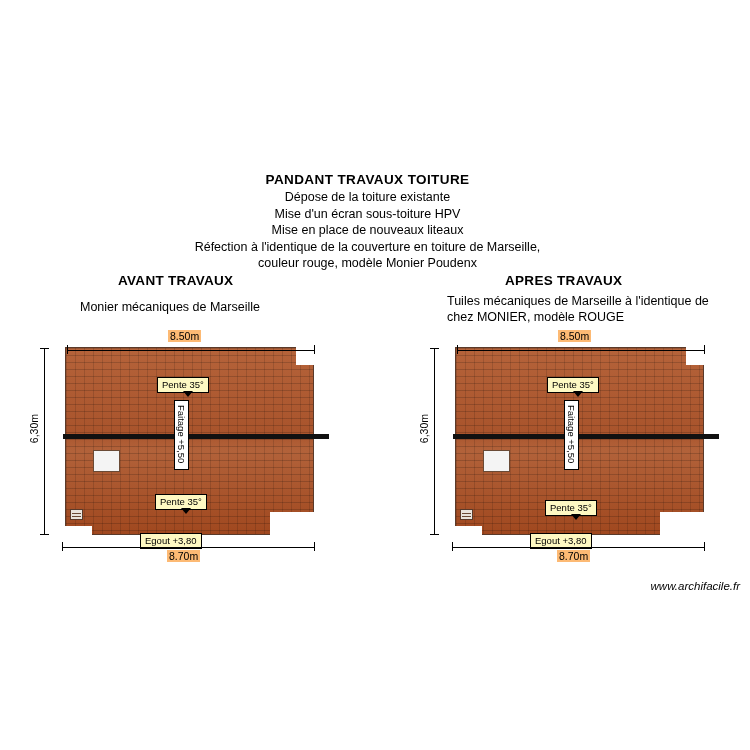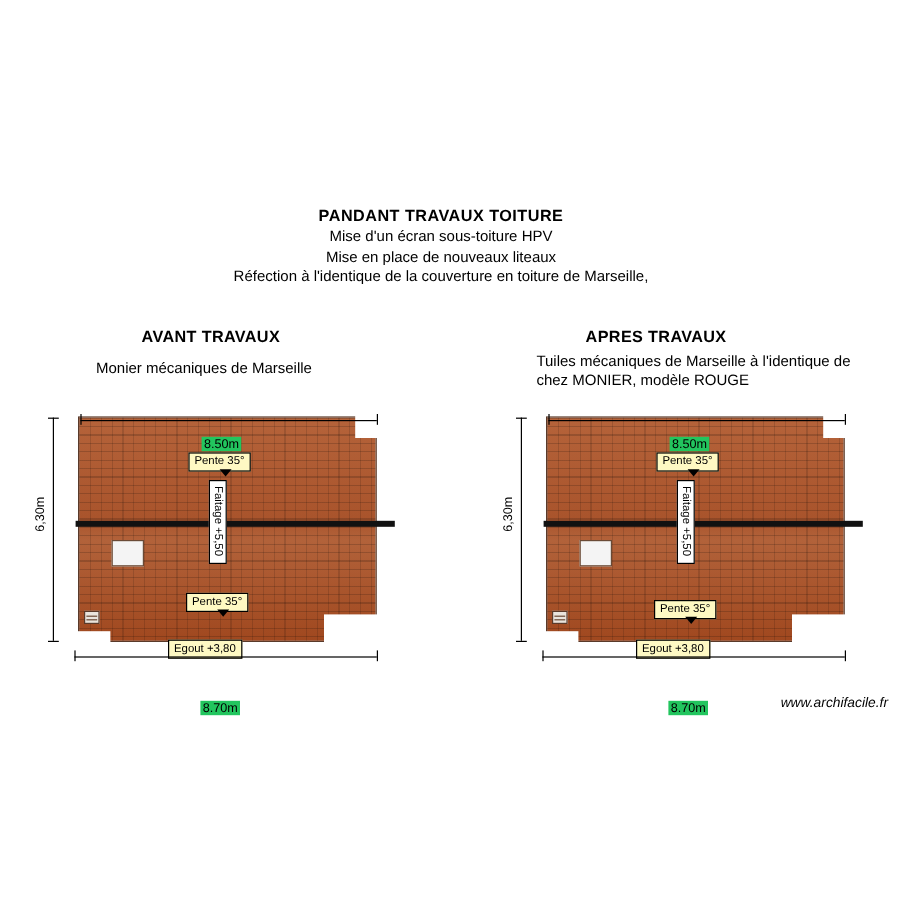--- a/index.html
+++ b/index.html
@@ -144,24 +144,23 @@
   }
   .tick-h {
     position: absolute;
     height: 1px;
     width: 9px;
     background: #000000;
   }
   .dim-label {
     position: absolute;
     font-size: 10.5px;
-    background: #22c55e;
+    background: #fdba74;
     padding: 0 2px;
     white-space: nowrap;
-    margin-top: 34px;
   }
   .dim-label-v {
     position: absolute;
     font-size: 10.5px;
     writing-mode: vertical-rl;
     transform: rotate(180deg);
     white-space: nowrap;
   }
 
   #watermark {
@@ -171,23 +170,25 @@
     font-size: 11.5px;
     color: #000000;
     font-style: italic;
   }
 </style>
 </head>
 <body>
 
 <div id="header">
   <div class="title">PANDANT TRAVAUX  TOITURE</div>
+  <div class="line">Dépose de la toiture existante</div>
   <div class="line">Mise d'un écran sous-toiture HPV</div>
   <div class="line">Mise en place de nouveaux liteaux</div>
   <div class="line">Réfection à l'identique de la couverture en toiture de Marseille,</div>
+  <div class="line">couleur rouge, modèle Monier Poudenx</div>
 </div>
 
 <div class="section-title" style="left:118px; top:273px;">AVANT TRAVAUX</div>
 <div class="section-sub" style="left:80px; top:300px; width:250px;">Monier mécaniques de Marseille</div>
 
 <div class="plan" id="left-plan">
 
   <div class="roof" style="left:65px; top:347px; width:249px; height:188px;"></div>
 
   <div class="notch" style="left:296px; top:346px; width:19px; height:19px;"></div>
@@ -218,21 +219,21 @@
   <div class="tick-v" style="left:62px; top:542px;"></div>
   <div class="tick-v" style="left:314px; top:542px;"></div>
   <div class="dim-label" style="left:167px; top:550px;">8.70m</div>
 
   <div class="dim-v" style="left:44px; top:348px; height:186px;"></div>
   <div class="tick-h" style="left:40px; top:348px;"></div>
   <div class="tick-h" style="left:40px; top:534px;"></div>
   <div class="dim-label-v" style="left:28px; top:414px;">6,30m</div>
 </div>
 
-<div class="section-title" style="left:488px; top:273px;">APRES TRAVAUX</div>
+<div class="section-title" style="left:505px; top:273px;">APRES TRAVAUX</div>
 <div class="section-sub" style="left:447px; top:294px; width:275px;">Tuiles mécaniques de Marseille à l'identique de chez MONIER, modèle ROUGE</div>
 
 <div class="plan" id="right-plan">
 
   <div class="roof" style="left:455px; top:347px; width:249px; height:188px;"></div>
 
   <div class="notch" style="left:686px; top:346px; width:19px; height:19px;"></div>
   <div class="notch" style="left:660px; top:512px; width:45px; height:24px;"></div>
   <div class="notch" style="left:454px; top:526px; width:28px; height:10px;"></div>
 

